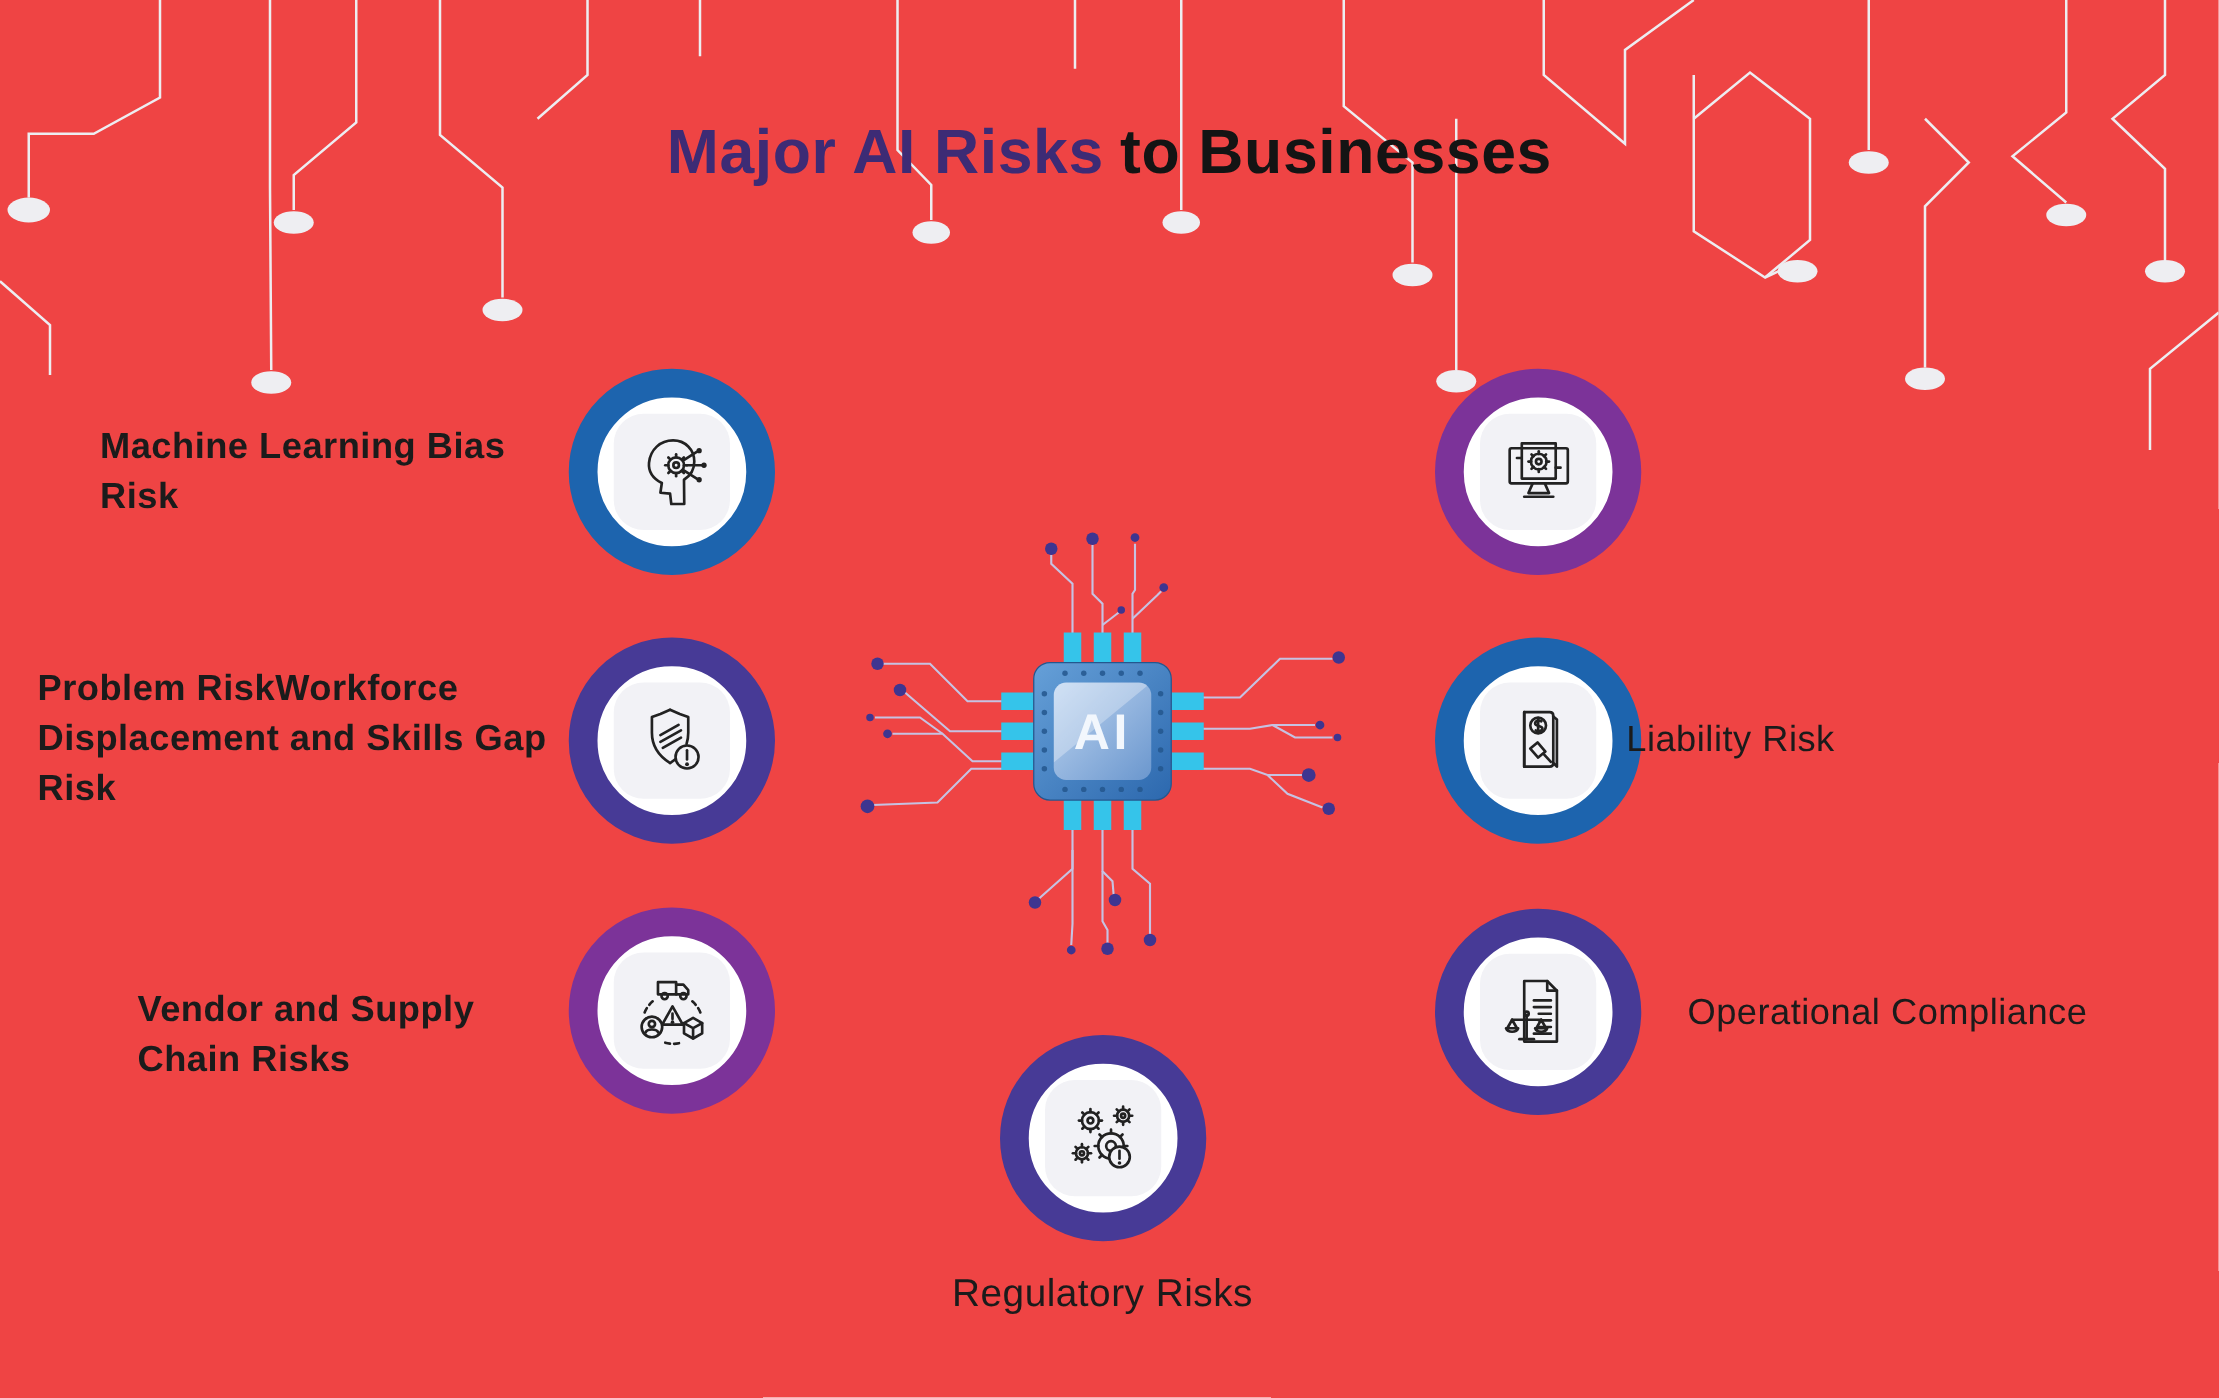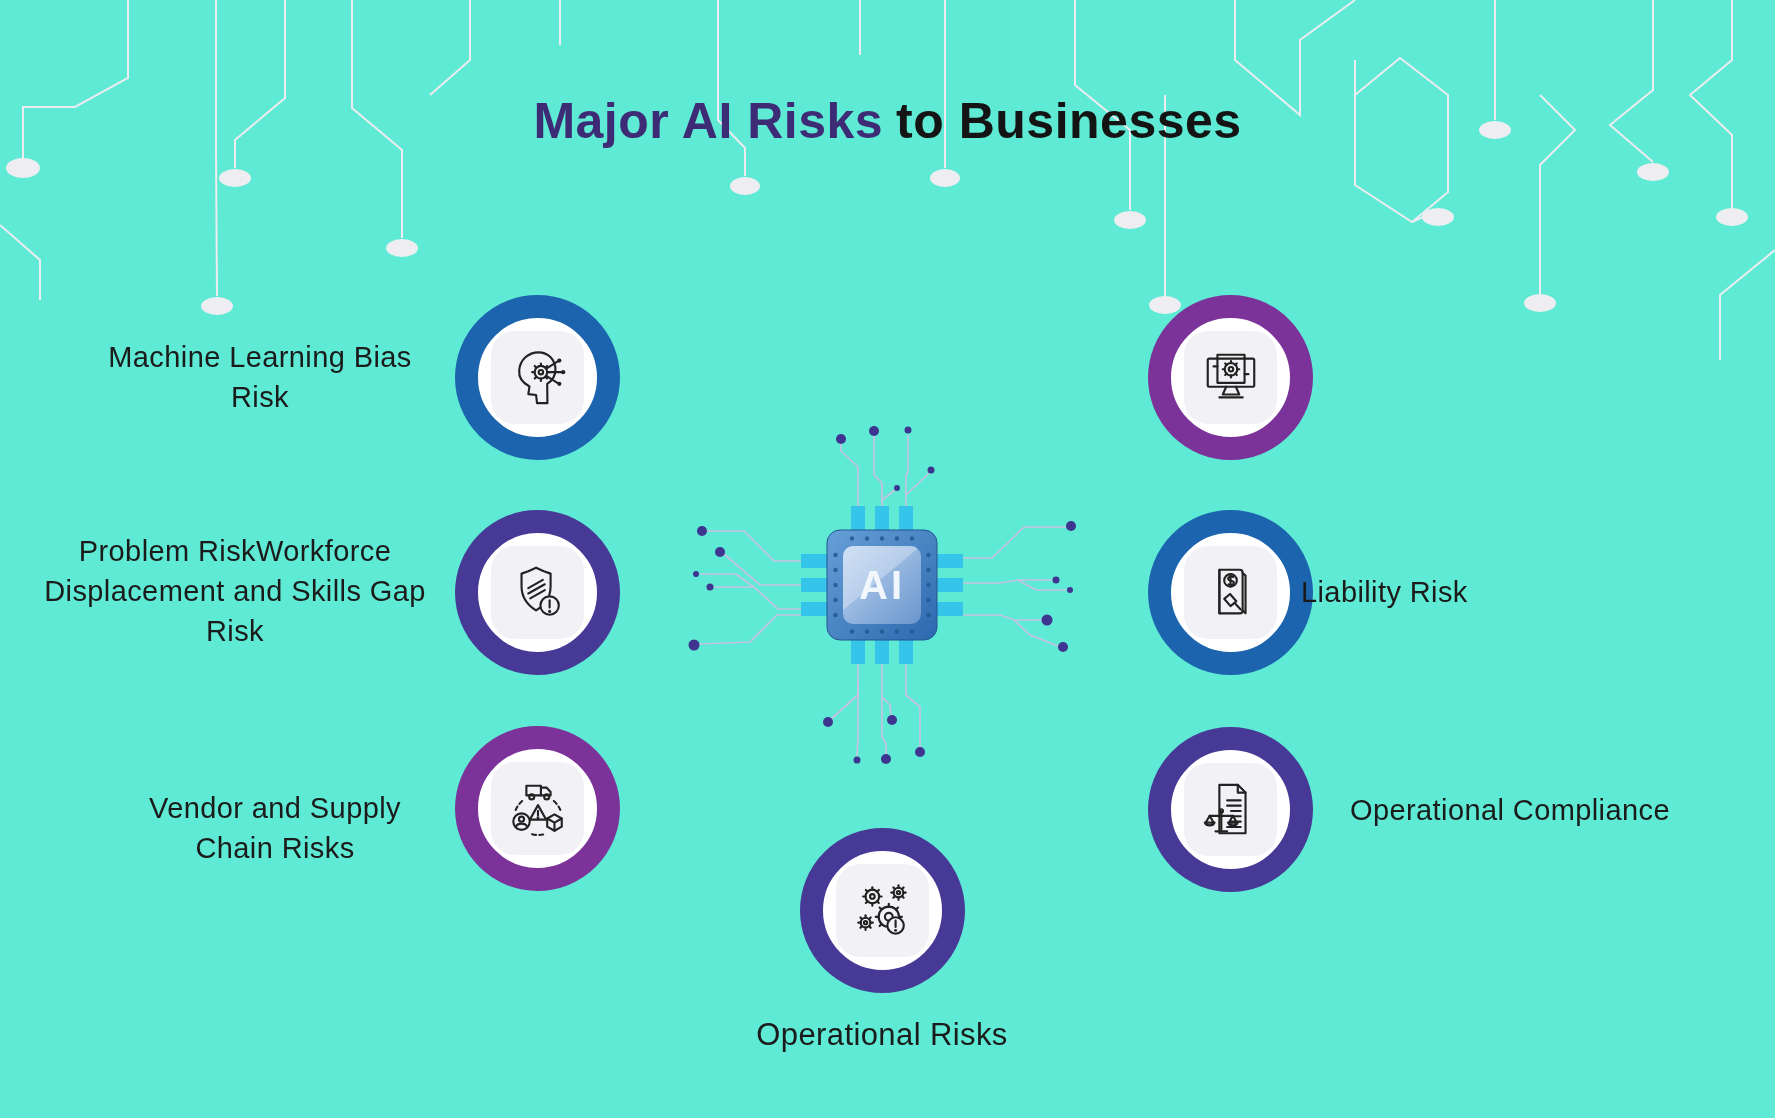--- a/index.html
+++ b/index.html
@@ -1,17 +1,17 @@
 <!DOCTYPE html>
 <html><head>
 <meta charset="utf-8">
 <style>
   html,body{margin:0;padding:0;background:#ffffff;}
   #canvas{
-    position:relative;width:1775px;height:1118px;overflow:hidden;background:#5eead4;
+    position:relative;width:1775px;height:1118px;overflow:hidden;background:#ef4444;
     font-family:"Liberation Sans",sans-serif;color:#1b1b1b;
   }
   
   #bg-circuit{position:absolute;left:0;top:0;width:1775px;height:1118px;}
   
   .title{
     position:absolute;left:0;top:92px;width:1775px;text-align:center;
     font-size:50px;font-weight:700;letter-spacing:.5px;
   }
   .t-highlight{color:#3D2B75;}
@@ -23,21 +23,21 @@
     display:flex;align-items:center;justify-content:center;
   }
   .tile{
     width:93px;height:93px;border-radius:24px;background:#f2f2f6;
     display:flex;align-items:center;justify-content:center;
   }
   .tile svg{display:block;}
   .label{
     position:absolute;font-size:29px;line-height:40px;letter-spacing:.4px;color:#1b1b1b;
   }
-  .label.l-right{text-align:center;}
+  .label.l-right{text-align:left;font-weight:bold;}
   .label.l-left{text-align:left;white-space:nowrap;}
   .label.l-center{text-align:center;}
   .ic{stroke:#222222;stroke-width:2.2;fill:none;stroke-linecap:round;stroke-linejoin:round;}
   .icf{fill:#222222;stroke:none;}
   .icw{fill:#f2f2f6;stroke:#222222;stroke-width:2.2;}
 </style>
 </head>
 <body>
 
 <div id="canvas">
@@ -379,15 +379,15 @@
             <line x1="45.4" y1="45.4" x2="47.5" y2="47.5"></line>
           <line x1="28.5" y1="47.5" x2="30.6" y2="45.4"></line>
             <line x1="45.4" y1="30.6" x2="47.5" y2="28.5"></line>
         </g>
         <circle class="icw" cx="45" cy="47" r="8.5"></circle>
         <line class="ic" x1="45" y1="42" x2="45" y2="48.5"></line>
         <circle class="icf" cx="45" cy="52" r="1.5"></circle>
       </svg>
     </div>
   </div>
-  <div class="label l-center" style="left:662px;top:1015px;width:440px;font-size:31px;">Operational Risks</div>
+  <div class="label l-center" style="left:662px;top:1015px;width:440px;font-size:31px;">Regulatory Risks</div>
 
 </div>
 
 </body></html>

